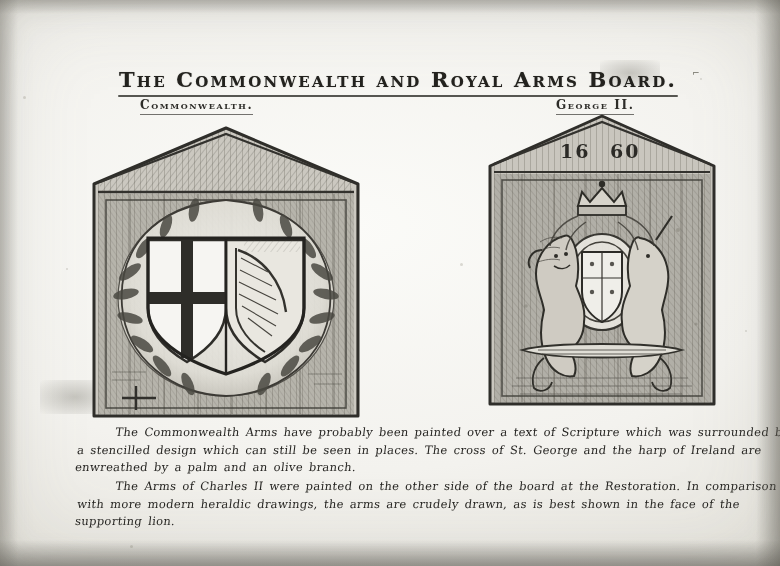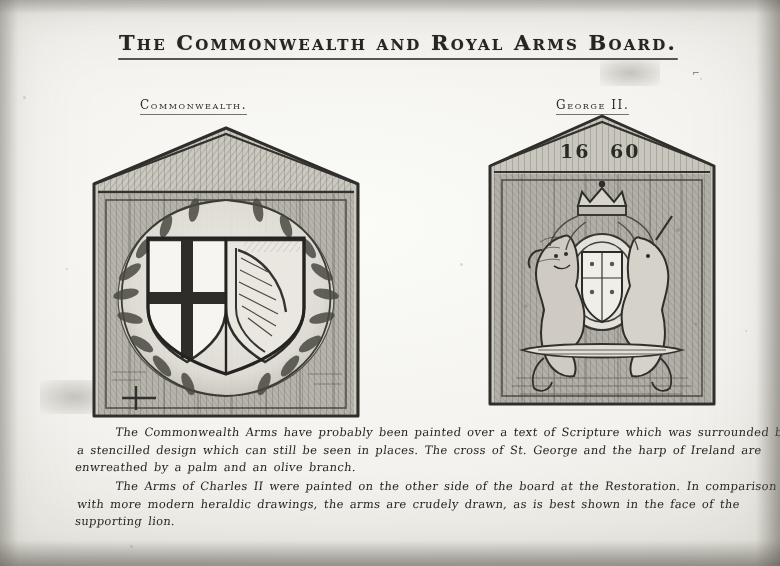--- a/index.html
+++ b/index.html
@@ -77,20 +77,21 @@
     background: #8d8a7e;
     opacity: .30;
     z-index: 5;
   }
 
   
   .hand {
     font-family: "DejaVu Serif", serif;
     color: #2b2a27;
     letter-spacing: .6px;
+    margin-top: 37px;
   }
 
   
   #title-block {
     position: absolute;
     left: 118px;
     top: 30px;
     width: 560px;
     z-index: 20;
   }
@@ -112,21 +113,21 @@
     width: 100%;
     opacity: .85;
     border-radius: 1px;
   }
 
   
   .panel-caption {
     position: absolute;
     font-family: "DejaVu Serif", serif;
     font-size: 12px;
-    font-weight: 400;
+    font-weight: 700;
     letter-spacing: 1.6px;
     color: #2d2c28;
     font-variant: small-caps;
     z-index: 20;
     white-space: nowrap;
   }
   .caption-underline {
     height: 1px;
     background: #3a3935;
     opacity: .7;

